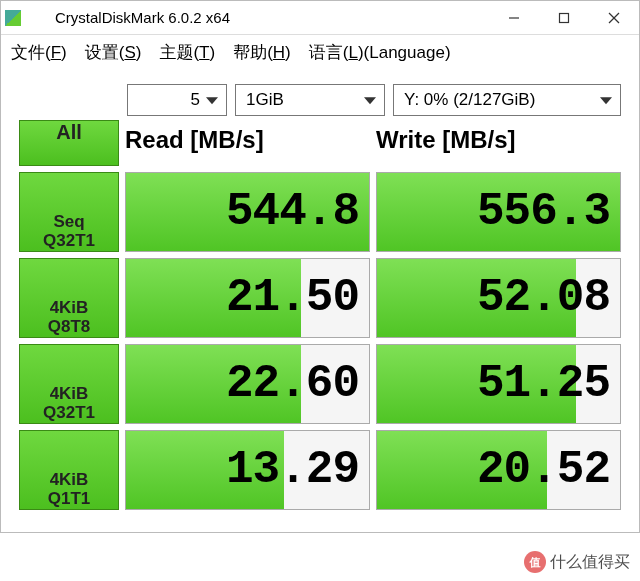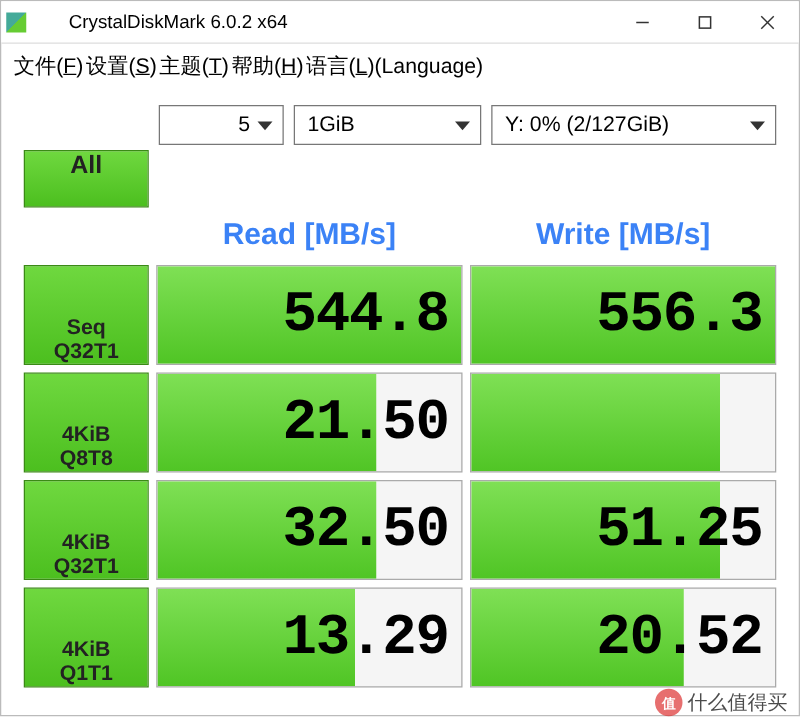--- a/index.html
+++ b/index.html
@@ -4,29 +4,29 @@
 <style>
 * { box-sizing: border-box; margin: 0; padding: 0; }
 body { font-family: "Microsoft YaHei", Arial, sans-serif; background: #fff; width: 640px; height: 581px; overflow: hidden; }
 .window { width: 640px; border: 1px solid #bbb; background: #fff; }
 .titlebar { display: flex; align-items: center; height: 34px; background: #fff; border-bottom: 1px solid #ddd; gap: 28px; }
 .titlebar-icon { width: 16px; height: 16px; margin: 0 6px 0 4px; background: linear-gradient(135deg,#4a9 0%,#4a9 50%,#6c3 50%,#6c3 100%); }
 .titlebar-text { flex: 1; font-size: 15px; color: #000; }
 .winbtns { display: flex; }
 .winbtn { width: 50px; height: 30px; display: flex; align-items: center; justify-content: center; font-size: 15px; color: #333; }
 .winbtn svg { width: 12px; height: 12px; }
-.menubar { display: flex; gap: 2px; padding: 6px 10px; font-size: 17px; color: #000; }
+.menubar { display: flex; gap: 18px; padding: 6px 10px; font-size: 17px; color: #000; }
 .menubar span u { text-decoration: underline; }
 .content { padding: 14px 18px 22px 18px; }
 .grid { display: grid; grid-template-columns: 100px 1fr 1fr; gap: 6px; }
 .toprow { display: grid; grid-template-columns: 100px 100px 150px 1fr; gap: 8px; margin-bottom: 4px; align-items: center; }
 .selectbox { position: relative; border: 1px solid #777; background: #fff; height: 32px; display: flex; align-items: center; padding: 0 26px 0 10px; font-size: 17px; }
 .selectbox::after { content: ""; position: absolute; right: 8px; top: 50%; transform: translateY(-40%); border-left: 6px solid transparent; border-right: 6px solid transparent; border-top: 7px solid #333; }
 .btn-all { background: linear-gradient(to bottom,#6FD83F 0%,#4CBF1F 100%); border: 1px solid #3a8a15; color: #222; font-weight: bold; font-size: 20px; display: flex; align-items: flex-start; justify-content: center; height: 80px; }
-.header-cell { font-size: 24px; font-weight: bold; text-align: center; padding: 6px 0 4px; color: #3b82f6; margin-top: 48px; }
+.header-cell { font-size: 24px; font-weight: bold; text-align: left; padding: 6px 0 4px; color: #000000; }
 .test-btn { background: linear-gradient(to bottom,#6FD83F 0%,#4CBF1F 100%); border: 1px solid #3a8a15; color: #222; display: flex; flex-direction: column; align-items: center; justify-content: flex-end; font-weight: bold; line-height: 1.15; height: 80px; }
 .test-btn .l1 { font-size: 17px; }
 .test-btn .l2 { font-size: 17px; }
 .val-cell { border: 1px solid #aaa; height: 80px; position: relative; display: flex; align-items: center; justify-content: flex-end; padding-right: 10px; background: #f5f5f5; overflow: hidden; }
 .val-cell .bar { position: absolute; left: 0; top: 0; bottom: 0; background: linear-gradient(to bottom,#7FE055 0%,#50C525 100%); }
 .val-cell .num { position: relative; font-size: 46px; font-weight: bold; color: #000; letter-spacing: -1px; font-family: Liberation Mono, monospace; }
 .watermark { position: absolute; right: 10px; bottom: 8px; display: flex; align-items: center; gap: 4px; opacity: 0.7; }
 .watermark-icon { width: 22px; height: 22px; border-radius: 50%; background: #d33; display: flex; align-items: center; justify-content: center; color: #fff; font-size: 11px; font-weight: bold; }
 .watermark-text { font-size: 16px; color: #000000; }
 </style>
@@ -103,29 +103,30 @@
       <div class="test-btn">
           <span class="l1">4KiB</span>
           <span class="l2">Q8T8</span>
         </div>
       <div class="val-cell">
           <div class="bar" style="width:72%"></div>
           <span class="num">21.50</span>
         </div>
       <div class="val-cell">
           <div class="bar" style="width:82%"></div>
+          <span class="num">52.08</span>
         </div>
 
       <div class="test-btn">
           <span class="l1">4KiB</span>
           <span class="l2">Q32T1</span>
         </div>
       <div class="val-cell">
           <div class="bar" style="width:72%"></div>
-          <span class="num">32.50</span>
+          <span class="num">22.60</span>
         </div>
       <div class="val-cell">
           <div class="bar" style="width:82%"></div>
           <span class="num">51.25</span>
         </div>
 
       <div class="test-btn">
           <span class="l1">4KiB</span>
           <span class="l2">Q1T1</span>
         </div>

